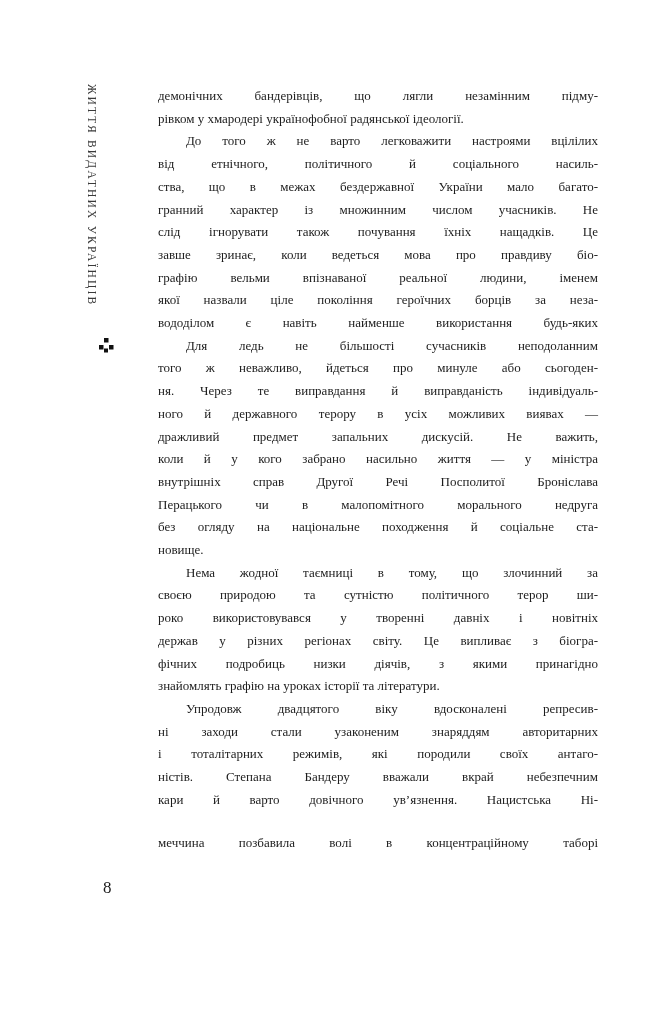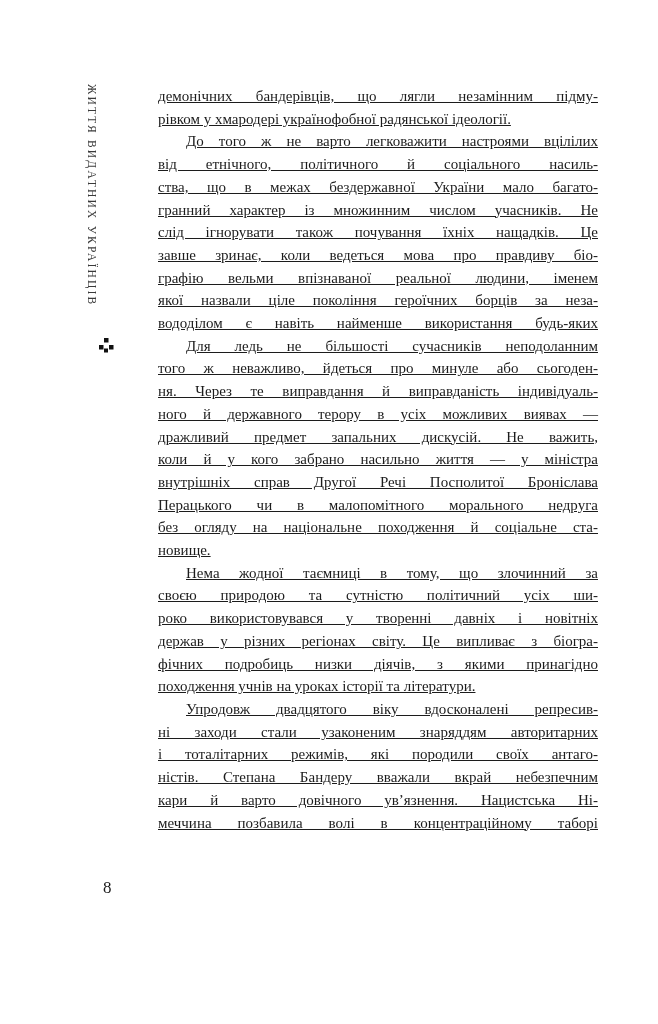--- a/index.html
+++ b/index.html
@@ -50,32 +50,31 @@
     font-size: 17px;
     color: #1c1c1c;
   }
 
   
   #text-block {
     position: absolute;
     left: 158px;
     top: 85px;
     width: 440px;
-    font-size: 15px;
+    font-size: 13px;
     line-height: 22.7px;
-    text-decoration: underline;
   }
   .para { margin: 0; padding: 0; }
   .line {
     text-align: justify;
     text-align-last: justify;
     white-space: normal;
   }
   .line.last { text-align-last: left; }
-  .para.continues .line.last { text-align-last: justify; }
+  .para.continues .line.last { text-align-last: justify; margin-top: 20px; }
   .para.indent .line.first { text-indent: 28px; }
 </style>
 </head>
 <body>
 
 <div id="page">
 
   <div id="running-title">ЖИТТЯ ВИДАТНИХ УКРАЇНЦІВ</div>
 
   <div id="ornament">
@@ -112,25 +111,25 @@
         <div class="line">ного й державного терору в усіх можливих виявах —</div>
         <div class="line">дражливий предмет запальних дискусій. Не важить,</div>
         <div class="line">коли й у кого забрано насильно життя — у міністра</div>
         <div class="line">внутрішніх справ Другої Речі Посполитої Броніслава</div>
         <div class="line">Перацького чи в малопомітного морального недруга</div>
         <div class="line">без огляду на національне походження й соціальне ста-</div>
         <div class="line last">новище.</div>
       </div>
       <div class="para indent">
         <div class="line first">Нема жодної таємниці в тому, що злочинний за</div>
-        <div class="line">своєю природою та сутністю політичний усіх ши-</div>
+        <div class="line">своєю природою та сутністю політичного терор ши-</div>
         <div class="line">роко використовувався у творенні давніх і новітніх</div>
         <div class="line">держав у різних регіонах світу. Це випливає з біогра-</div>
         <div class="line">фічних подробиць низки діячів, з якими принагідно</div>
-        <div class="line last">походження учнів на уроках історії та літератури.</div>
+        <div class="line last">знайомлять графію на уроках історії та літератури.</div>
       </div>
       <div class="para indent continues">
         <div class="line first">Упродовж двадцятого віку вдосконалені репресив-</div>
         <div class="line">ні заходи стали узаконеним знаряддям авторитарних</div>
         <div class="line">і тоталітарних режимів, які породили своїх антаго-</div>
         <div class="line">ністів. Степана Бандеру вважали вкрай небезпечним</div>
         <div class="line">кари й варто довічного ув’язнення. Нацистська Ні-</div>
         <div class="line last">меччина позбавила волі в концентраційному таборі</div>
       </div>
     </div>

